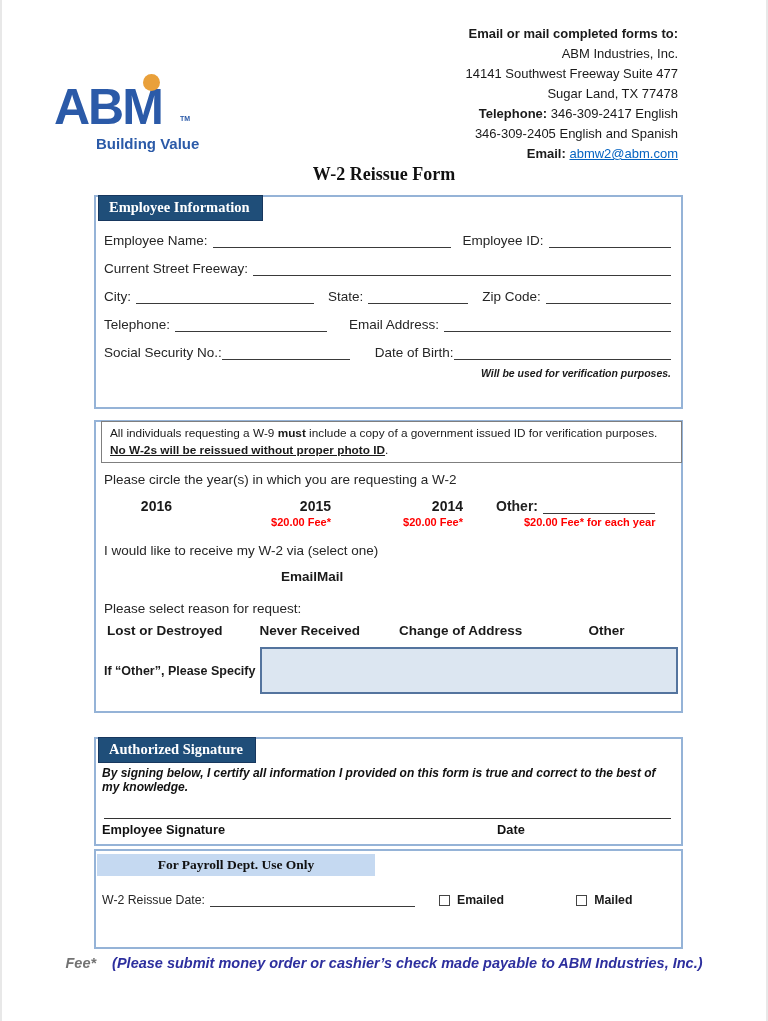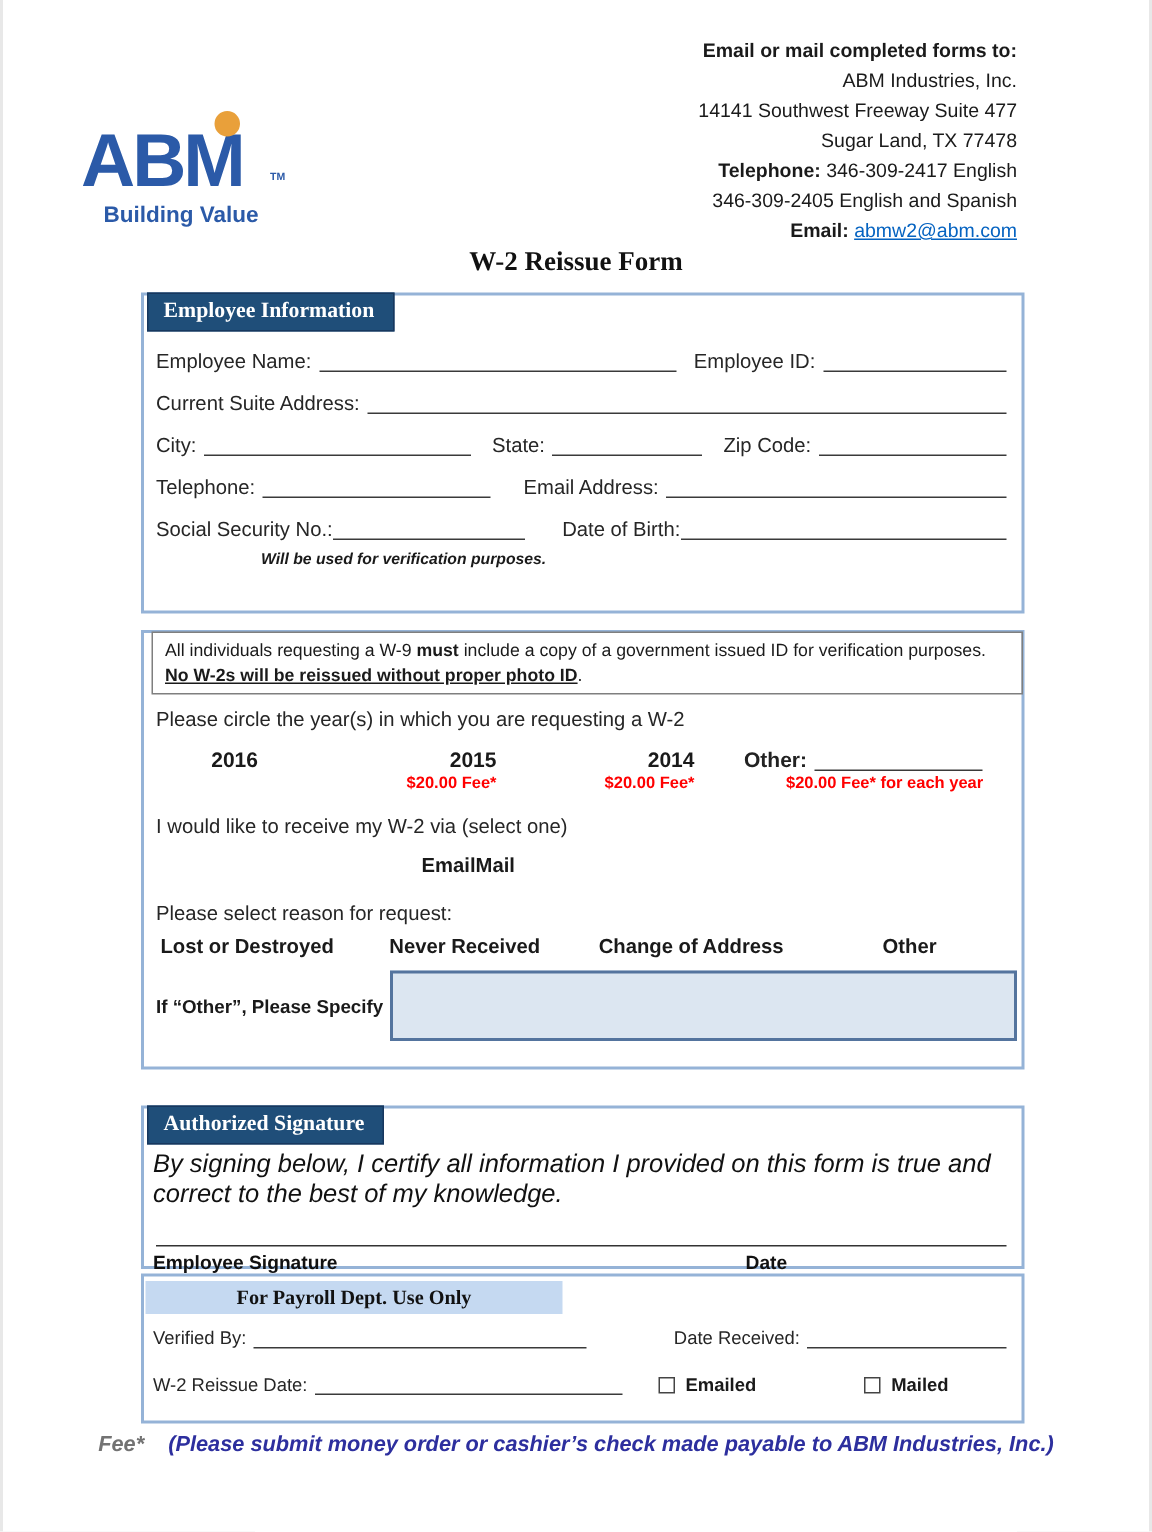--- a/index.html
+++ b/index.html
@@ -18,41 +18,41 @@
   .logo { position:absolute; left:52px; top:82px; width:160px; }
   .logo-text {
     font-size:50px; font-weight:bold; color:#2b5aa8;
     letter-spacing:-2px; line-height:1; position:relative;
   }
   .logo-dot {
     position:absolute; left:89px; top:-8px; width:17px; height:17px;
     border-radius:50%; background:#e9a03a;
   }
   .logo-tm { position:absolute; left:126px; top:33px; font-size:7px; letter-spacing:0; color:#2b5aa8; font-weight:bold; }
-  .logo-tagline { margin:3px 0 0 15px; font-size:15px; font-weight:bold; color:#2b5aa8; letter-spacing:0; }
+  .logo-tagline { margin:3px 0 0 42px; font-size:15px; font-weight:bold; color:#2b5aa8; letter-spacing:0; }
   .doc-title {
     position:absolute; top:164px; left:0; width:100%; text-align:center;
     font-family:"Liberation Serif", serif; font-weight:bold; font-size:18px; color:#111;
   }
   
   .box { position:absolute; left:92px; width:589px; border:2px solid #95b3d7; background:#fff; }
   .badge {
     position:absolute; top:-2px; left:2px; background:#1f4e79; border:1px solid #17375e;
     color:#fff; font-family:"Liberation Serif", serif; font-weight:bold; font-size:14.5px;
     padding:3px 12px 4px 10px; white-space:nowrap;
   }
   .row { display:flex; align-items:flex-end; white-space:nowrap; font-size:13.5px; color:#262626; }
   .lbl { margin-right:5px; }
   .fl { border-bottom:1.4px solid #3a3a3a; height:14px; display:inline-block; }
   .grow { flex:1; }
   
   .box-emp { top:195px; height:214px; }
   .emp-body { padding:36px 10px 0 8px; }
   .emp-body .row { margin-bottom:13px; }
-  .small-note { margin:-6px 0 0 70px; font-size:10.5px; font-weight:bold; font-style:italic; color:#1a1a1a; }
+  .small-note { margin:-6px 0 0 70px; font-size:10.5px; font-weight:bold; font-style:italic; color:#1a1a1a;text-align:right; }
   
   .box-w2 { top:420px; height:293px; }
   .w2-head { display:flex; align-items:stretch; }
   .w2-badge {
     flex:none; width:168px; margin:-1px 0 0 -1px; background:#1f4e79; border:1px solid #17375e;
     color:#fff; font-family:"Liberation Serif", serif; font-weight:bold; font-size:14.5px;
     text-align:center; padding:4px 0 5px;
   }
   .w2-note {
     flex:1; margin:-1px -1px 0 5px; border:1px solid #7f7f7f;
@@ -68,21 +68,21 @@
   .ocell .orow { display:flex; align-items:flex-end; font-weight:bold; }
   .ocell .fl { width:112px; height:13px; }
   .opts { display:flex; margin-top:11px; font-size:13.5px; font-weight:bold; color:#1a1a1a; }
   .reasons { display:flex; margin-top:7px; font-size:13.5px; font-weight:bold; color:#1a1a1a; white-space:nowrap; }
   .ifother { display:flex; align-items:center; margin:9px 3px 0 8px; }
   .ifother-lbl { width:156px; font-size:12.5px; font-weight:bold; color:#1a1a1a; }
   .ifother-box { flex:1; height:47px; background:#dce6f1; border:2px solid #54749e; }
   
   .box-sig { top:737px; height:109px; }
   .sig-body { padding:27px 8px 0 6px; }
-  .certify { font-size:17px; font-weight:normal; font-style:italic; color:#111; }
+  .certify { font-size:12px; font-weight:bold; font-style:italic; color:#111; }
   .sig-line { margin:24px 2px 0 2px; border-bottom:1.2px solid #333; height:1px; }
   .sig-labels { display:flex; margin-top:3px; font-size:12.8px; font-weight:bold; color:#111; }
   .sig-labels .date { margin-left:272px; }
   
   .box-pay { top:849px; height:100px; }
   .pay-bar {
     margin:3px 0 0 1px; width:278px; height:22px; background:#c5d9f1;
     font-family:"Liberation Serif", serif; font-weight:bold; font-size:13.5px; color:#111;
     text-align:center; line-height:21px;
   }
@@ -128,21 +128,21 @@
   <div class="box box-emp">
     <div class="badge">Employee Information</div>
     <div class="emp-body">
       <div class="row">
         <span class="lbl">Employee Name:</span>
         <span class="fl" style="width:238px;"></span>
         <span class="lbl" style="margin-left:12px;">Employee ID:</span>
         <span class="fl grow"></span>
       </div>
       <div class="row">
-        <span class="lbl">Current Suite Address:</span>
+        <span class="lbl">Current Street Freeway:</span>
         <span class="fl grow"></span>
       </div>
       <div class="row">
         <span class="lbl">City:</span>
         <span class="fl" style="width:178px;"></span>
         <span class="lbl" style="margin-left:14px;">State:</span>
         <span class="fl" style="width:100px;"></span>
         <span class="lbl" style="margin-left:14px;">Zip Code:</span>
         <span class="fl grow"></span>
       </div>
@@ -221,26 +221,20 @@
       <div class="sig-labels">
         <span>Employee Signature</span>
         <span class="date">Date</span>
       </div>
     </div>
   </div>
 
   <div class="box box-pay">
     <div class="pay-bar">For Payroll Dept. Use Only</div>
     <div class="pay-body">
-      <div class="row pr1">
-        <span class="lbl">Verified By:</span>
-        <span class="fl" style="width:222px;"></span>
-        <span class="lbl" style="margin-left:58px;">Date Received:</span>
-        <span class="fl grow"></span>
-      </div>
       <div class="row pr2">
         <span class="lbl">W-2 Reissue Date:</span>
         <span class="fl" style="width:205px;"></span>
         <span class="cbgroup" style="margin-left:24px;">
           <span class="cb"></span>
           <span>Emailed</span>
         </span>
         <span class="cbgroup" style="margin-left:72px;">
           <span class="cb"></span>
           <span>Mailed</span>

